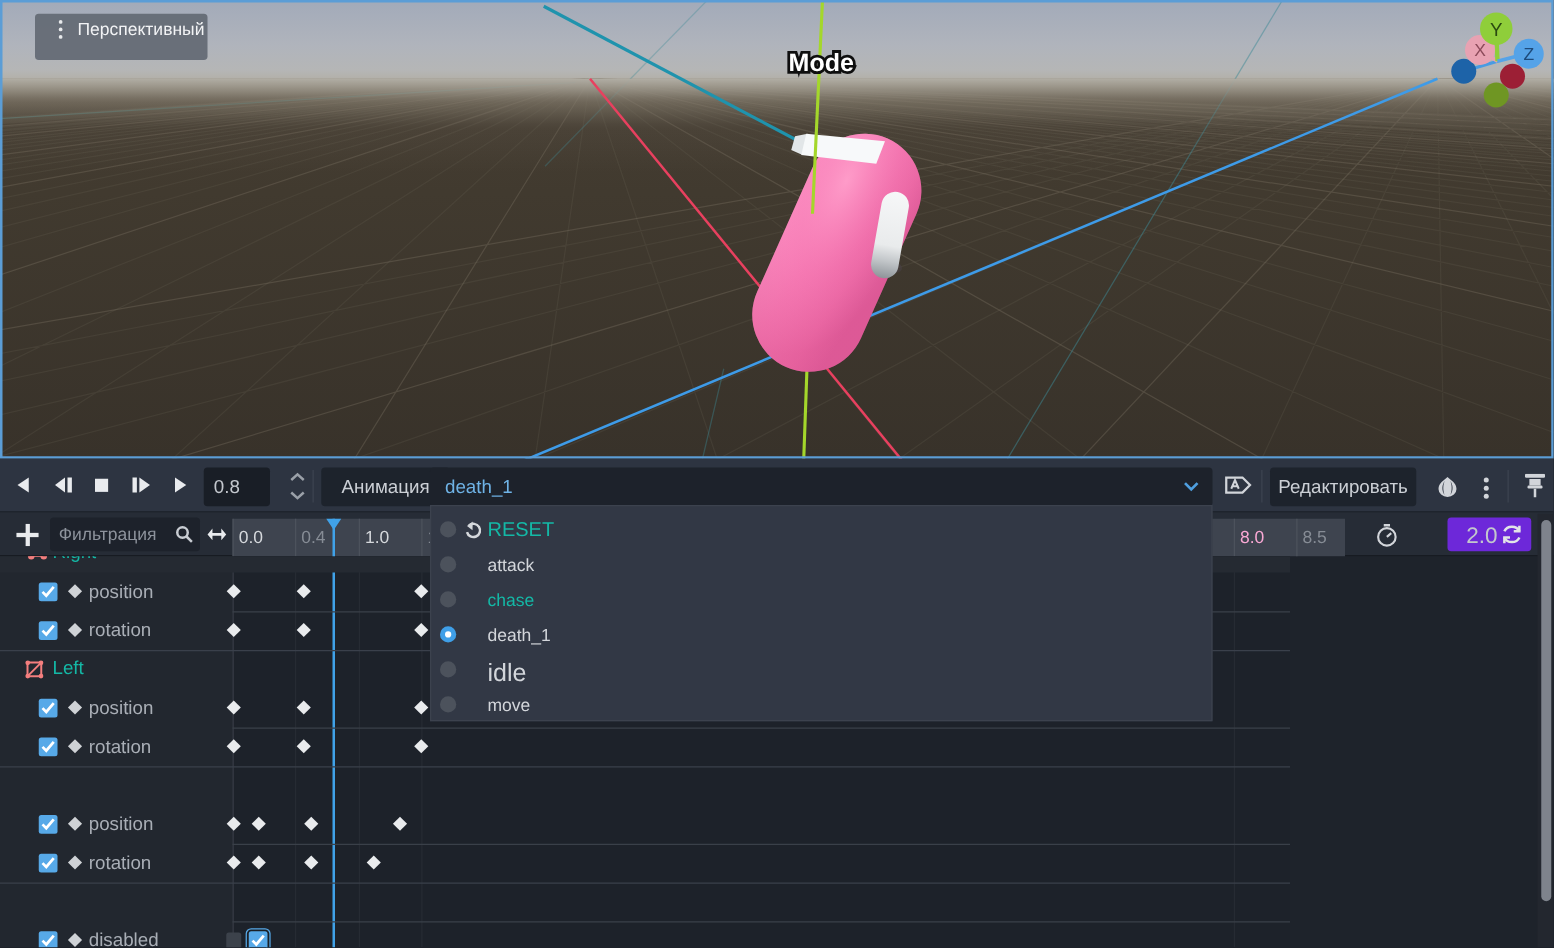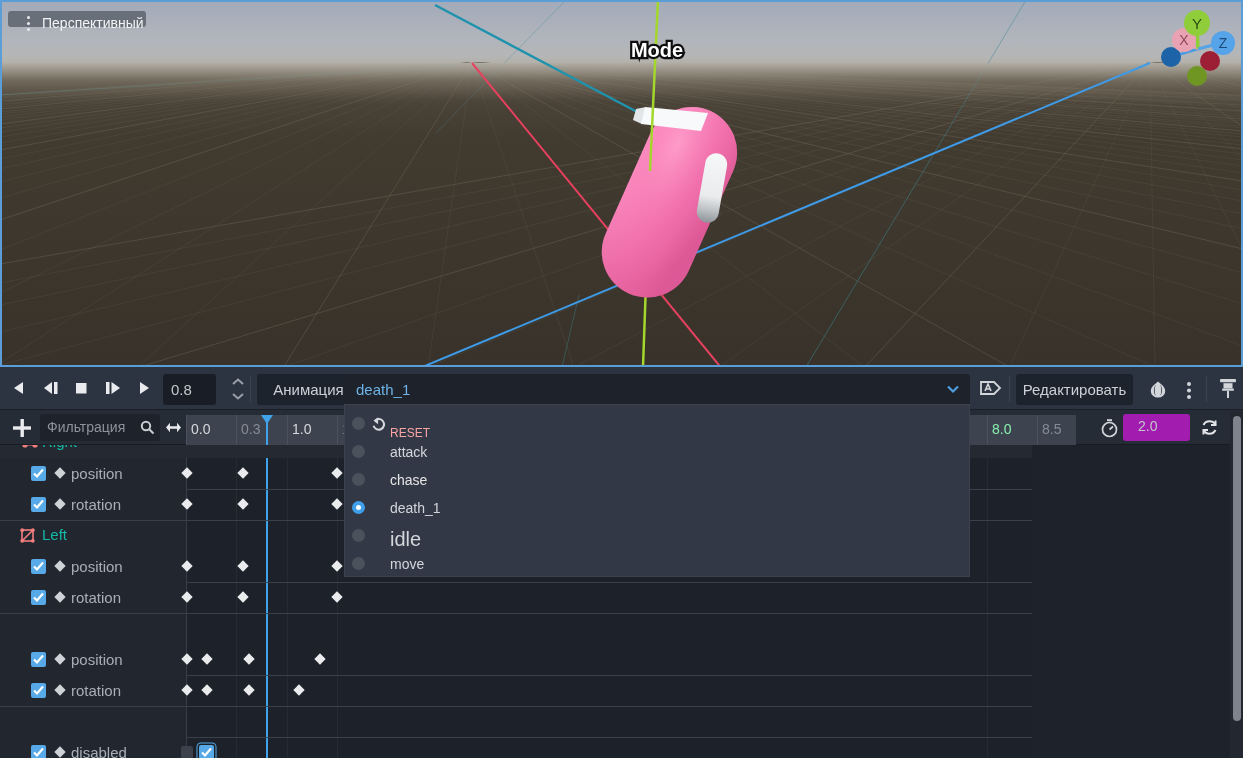--- a/index.html
+++ b/index.html
@@ -114,21 +114,21 @@
  <circle cx="1197" cy="23" r="13" fill="#8fce3a"></circle>
  <circle cx="1223" cy="43" r="12" fill="#55a3e8"></circle>
  <text x="1184" y="45" font-size="14" text-anchor="middle" fill="#8c4a5a">X</text>
  <text x="1197" y="29" font-size="15" text-anchor="middle" fill="#2a4a10">Y</text>
  <text x="1223" y="48" font-size="14" text-anchor="middle" fill="#1d4a7a">Z</text>
 </g>
 
 <rect x="1" y="1" width="1241" height="365" fill="none" stroke="#5b9dd6" stroke-width="2"></rect>
 </svg>
 
-<div class="abs" style="left:8px;top:11px;width:138px;height:16px;background:rgba(99,105,115,0.92);border-radius:3px">
+<div class="abs" style="left:28px;top:11px;width:138px;height:37px;background:rgba(99,105,115,0.92);border-radius:3px">
  <div style="position:absolute;left:19px;top:5px;width:3px;height:3px;background:#e8eaec;border-radius:50%;box-shadow:0 6px 0 #e8eaec,0 12px 0 #e8eaec"></div>
  <div style="position:absolute;left:34px;top:4px;font-size:14px;color:#f2f3f5">Перспективный</div>
 </div>
 
 <div id="toolbar">
  <svg class="abs" style="left:10px;top:13px" width="145" height="16" viewBox="0 0 145 16" fill="#e9ebee">
   <path d="M13 2 L4 8 L13 14 Z"></path>
   <path d="M42 2 L34 8 L42 14 Z"></path>
         <rect x="44" y="2" width="3.5" height="12"></rect>
   <rect x="66" y="3" width="10.5" height="10.5"></rect>
@@ -181,36 +181,36 @@
           <path d="M9.2 9.2 L13.5 13.5"></path>
         </svg>
  </div>
  <svg class="abs" style="left:165px;top:12px" width="17" height="11" viewBox="0 0 19 14" fill="#e9ebee">
   <path d="M5 1 L0 7 L5 13 V8.5 H14 V13 L19 7 L14 1 V5.5 H5 Z"></path>
  </svg>
  <div id="ruler">
   <div class="tick" style="left:0px"></div>
         <div class="tlab" style="left:5px;color:#d5d8dc">0.0</div>
   <div class="tick" style="left:50px"></div>
-        <div class="tlab" style="left:55px;color:#868c95">0.3</div>
+        <div class="tlab" style="left:55px;color:#868c95">0.4</div>
   <div class="tick" style="left:101px"></div>
         <div class="tlab" style="left:106px;color:#d5d8dc">1.0</div>
   <div class="tick" style="left:151px"></div>
         <div class="tlab" style="left:156px;color:#868c95">1.5</div>
   <div class="tick" style="left:801px"></div>
-        <div class="tlab" style="left:806px;color:#86efac">8.0</div>
+        <div class="tlab" style="left:806px;color:#f9a8d4">8.0</div>
   <div class="tick" style="left:851px"></div>
         <div class="tlab" style="left:856px;color:#868c95">8.5</div>
  </div>
  <svg class="abs" style="left:1100px;top:9px" width="19" height="19" viewBox="0 0 19 19" fill="none" stroke="#d2d5da" stroke-width="1.7">
   <circle cx="9.5" cy="10.5" r="7"></circle>
         <path d="M9.5 10.5 L13 7.5"></path>
         <path d="M7 1.2 H12" stroke-width="2"></path>
  </svg>
- <div class="abs" style="left:1123px;top:4px;width:67px;height:27px;background:#a21caf;border-radius:3px;color:#c3c7cd;font-size:14px;padding:4px 0 0 15px">2.0</div>
+ <div class="abs" style="left:1158px;top:4px;width:67px;height:27px;background:#6d28d9;border-radius:3px;color:#c3c7cd;font-size:18px;padding:4px 0 0 15px">2.0</div>
  <svg class="abs" style="left:1199px;top:8px" width="21" height="19" viewBox="0 0 21 19" fill="none" stroke="#e2e4e7" stroke-width="2">
   <path d="M4.5 7 A 6.5 6 0 0 1 16.5 7"></path>
         <path d="M16.5 12 A 6.5 6 0 0 1 4.5 12"></path>
   <path d="M16.5 2.5 V7 H12" fill="none"></path>
         <path d="M4.5 16.5 V12 H9" fill="none"></path>
  </svg>
 </div>
 
 <div id="tracks">
 <div class="abs" style="left:0;top:0;width:186px;height:313px;background:#22272f"></div>
@@ -457,25 +457,25 @@
 
 <div class="abs" style="left:1230px;top:411px;width:13px;height:347px;background:#23272f"></div>
 <div class="abs" style="left:1233px;top:416px;width:8px;height:305px;background:#7e838c;border-radius:4px"></div>
 
 <div class="abs" style="left:344px;top:404px;width:626px;height:173px;background:#323845;border:1px solid #3c424e;z-index:10">
  <div class="abs" style="left:7px;top:12px;width:13px;height:13px;background:#4c525c;border-radius:50%"></div>
  <svg class="abs" style="left:26px;top:12px" width="16" height="15" viewBox="0 0 16 15" fill="none" stroke="#d5d8dc" stroke-width="2">
   <path d="M4.2 3.4 A5.3 5.3 0 1 1 2.6 8.7"></path>
         <path d="M7.2 0.2 L2.6 3.8 L7 7.2" fill="#d5d8dc" stroke="none" stroke-width="0"></path>
  </svg>
- <div class="abs" style="left:45px;top:21px;font-size:12px;color:#fca5a5">RESET</div>
+ <div class="abs" style="left:45px;top:11px;font-size:16px;color:#14b8a6">RESET</div>
  <div class="abs" style="left:7px;top:40px;width:13px;height:13px;background:#4c525c;border-radius:50%"></div>
  <div class="abs" style="left:45px;top:39px;font-size:14px;color:#d3d6db">attack</div>
  <div class="abs" style="left:7px;top:68px;width:13px;height:13px;background:#4c525c;border-radius:50%"></div>
- <div class="abs" style="left:45px;top:67px;font-size:14px;color:#e5e5e5">chase</div>
+ <div class="abs" style="left:45px;top:67px;font-size:14px;color:#14b8a6">chase</div>
  <div class="abs" style="left:7px;top:96px;width:13px;height:13px;background:#3f9fe8;border-radius:50%"></div>
  <div class="abs" style="left:11px;top:100px;width:5px;height:5px;background:#fff;border-radius:50%"></div>
  <div class="abs" style="left:45px;top:95px;font-size:14px;color:#d3d6db">death_1</div>
  <div class="abs" style="left:7px;top:124px;width:13px;height:13px;background:#4c525c;border-radius:50%"></div>
  <div class="abs" style="left:45px;top:123px;font-size:20px;color:#d3d6db">idle</div>
  <div class="abs" style="left:7px;top:152px;width:13px;height:13px;background:#4c525c;border-radius:50%"></div>
  <div class="abs" style="left:45px;top:151px;font-size:14px;color:#d3d6db">move</div>
 </div>
 </div>
 </body></html>

